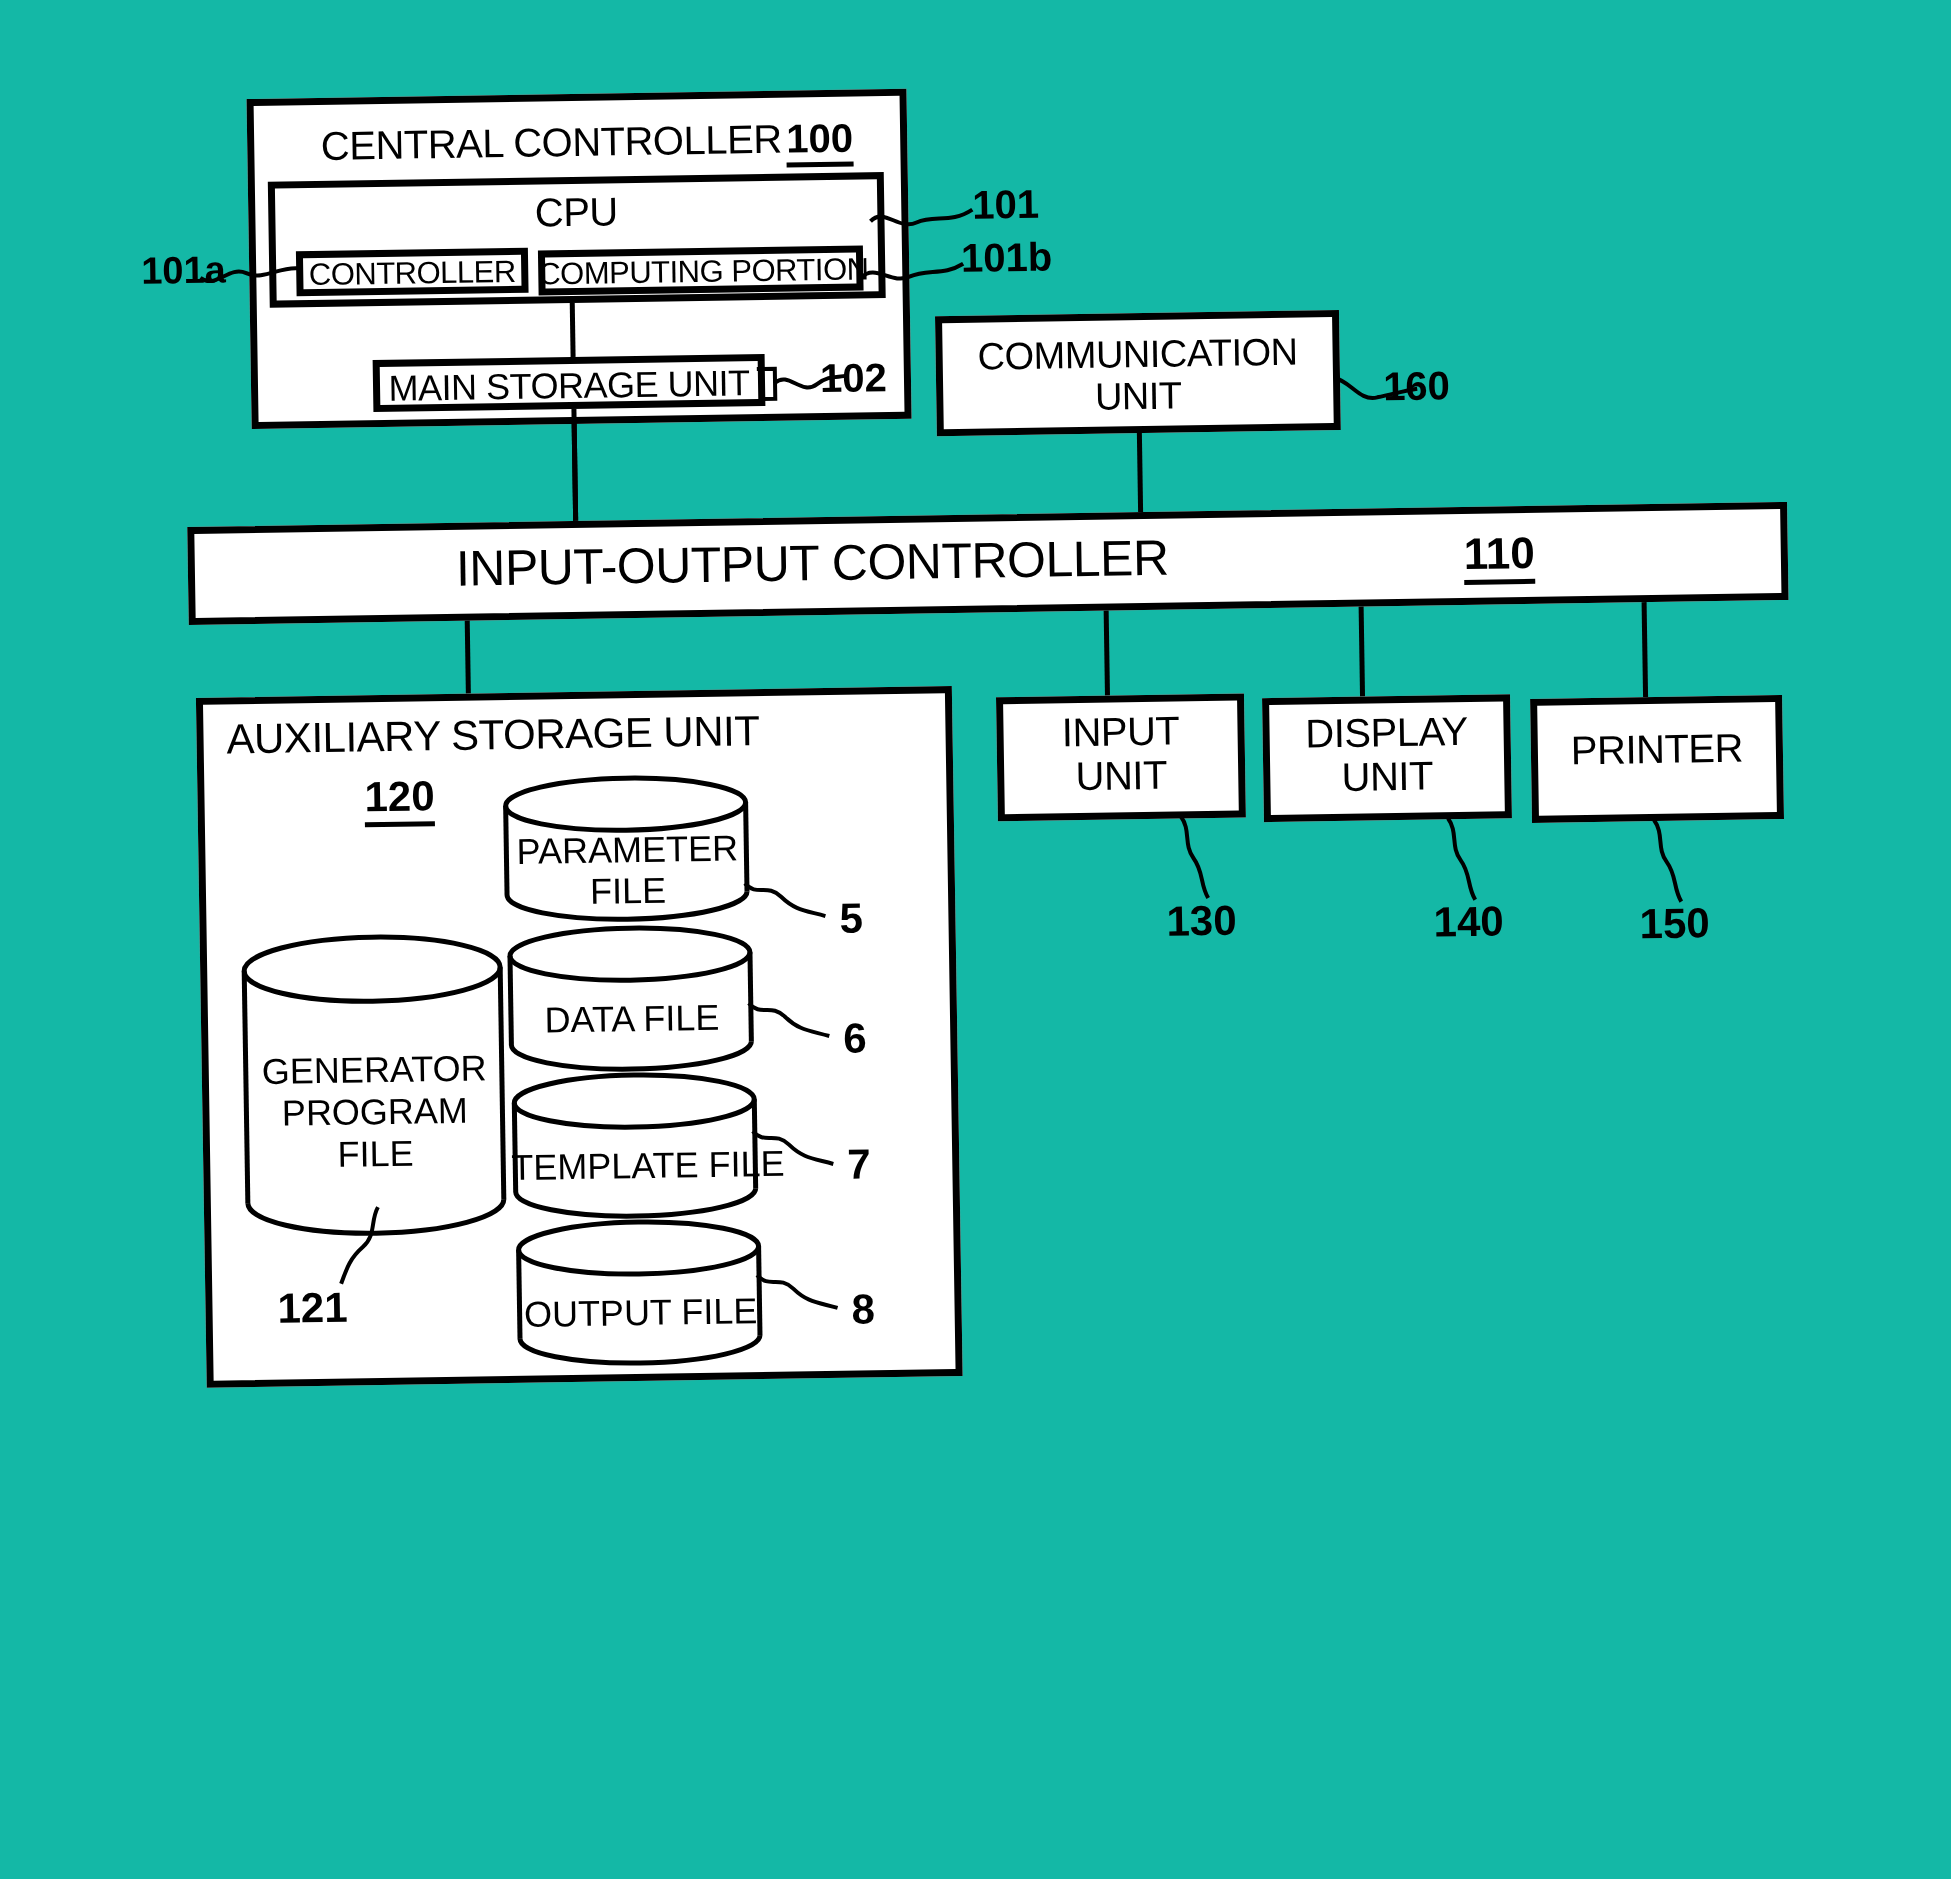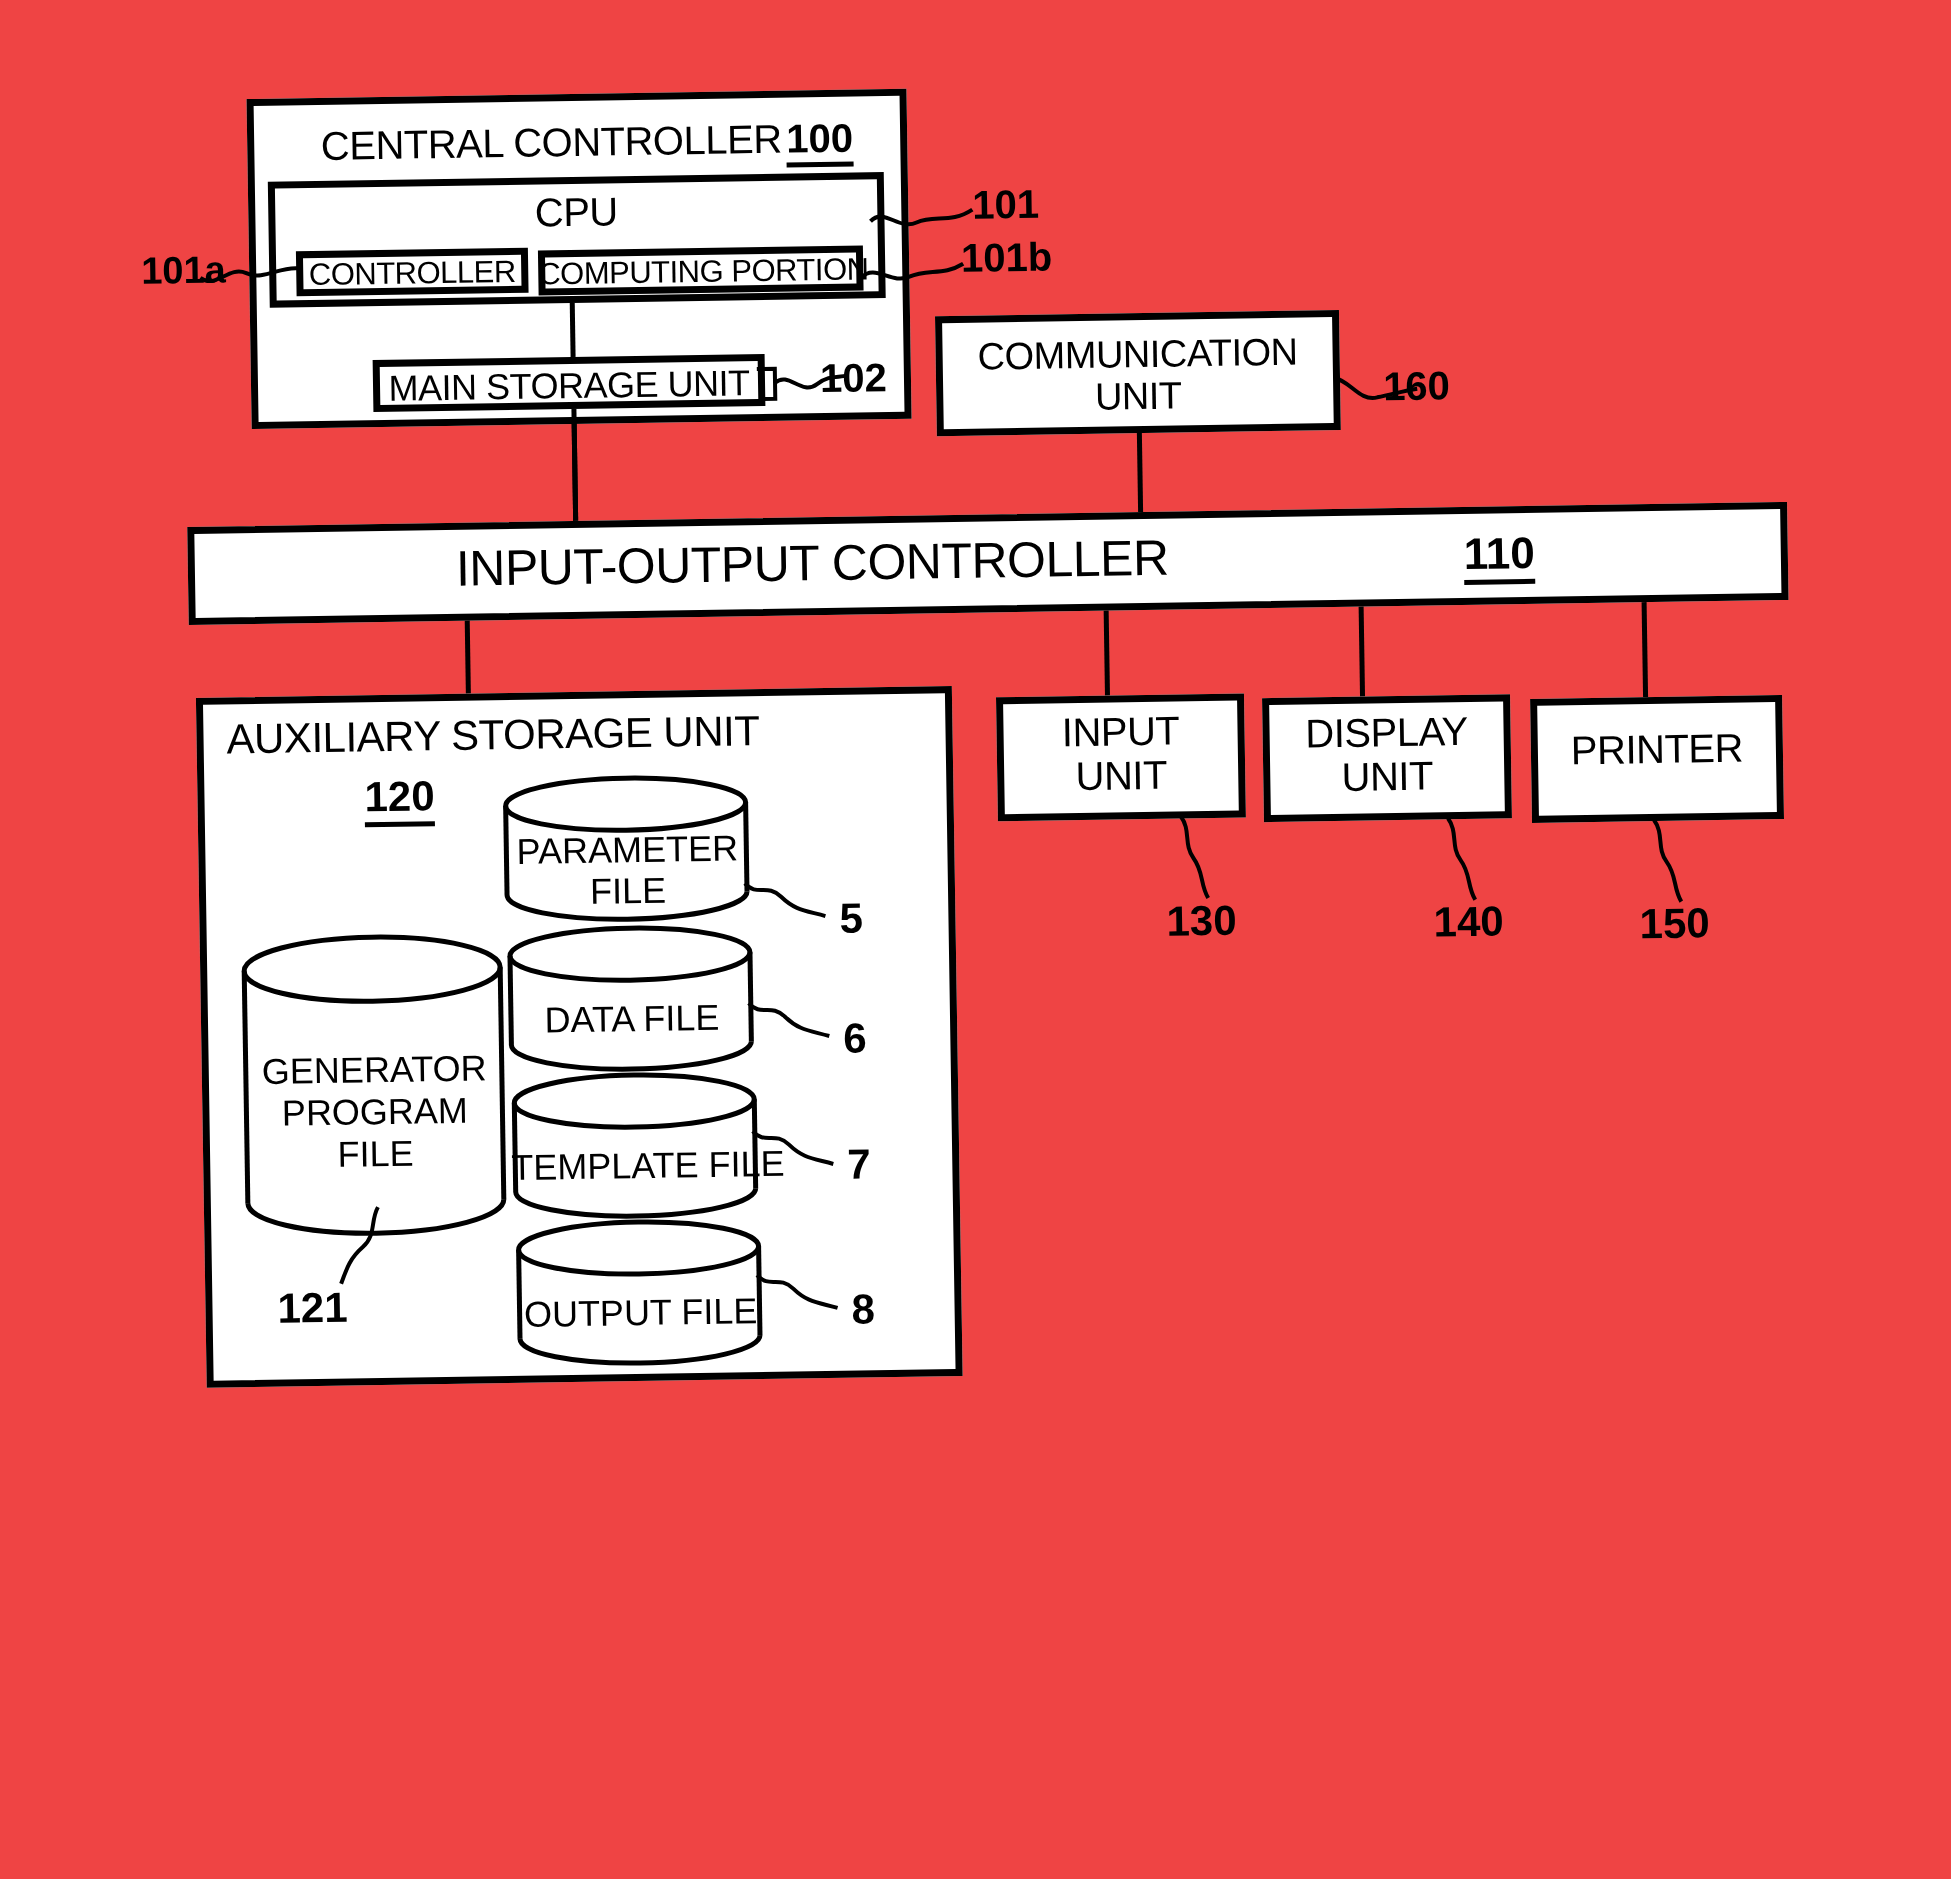--- a/index.html
+++ b/index.html
@@ -8,21 +8,21 @@
     background: #ffffff;
   }
   body {
     font-family: "Liberation Sans", sans-serif;
     color: #000000;
   }
   #figure {
     position: relative;
     width: 1951px;
     height: 1879px;
-    background: #ef4444;
+    background: #14b8a6;
     overflow: hidden;
   }
   
   #skew {
     position: absolute;
     left: 0; top: 0;
     width: 1951px;
     height: 1879px;
     transform: rotate(-0.9deg);
     transform-origin: 700px 700px;

